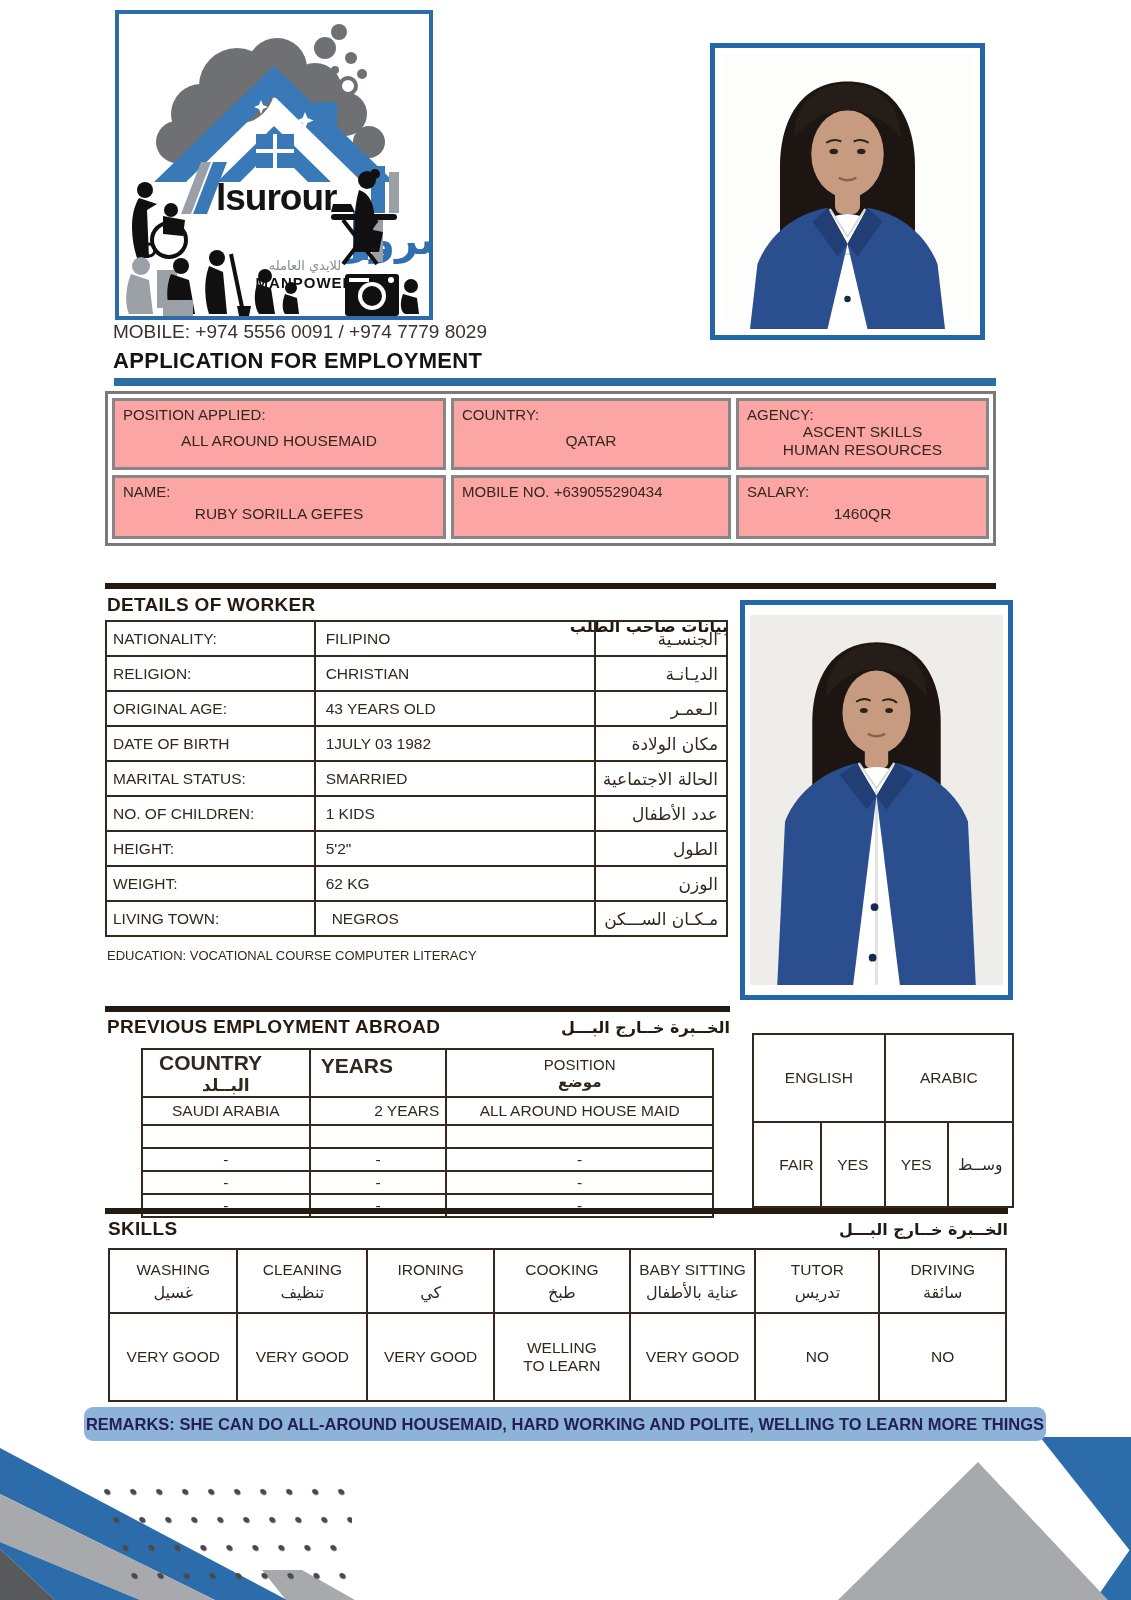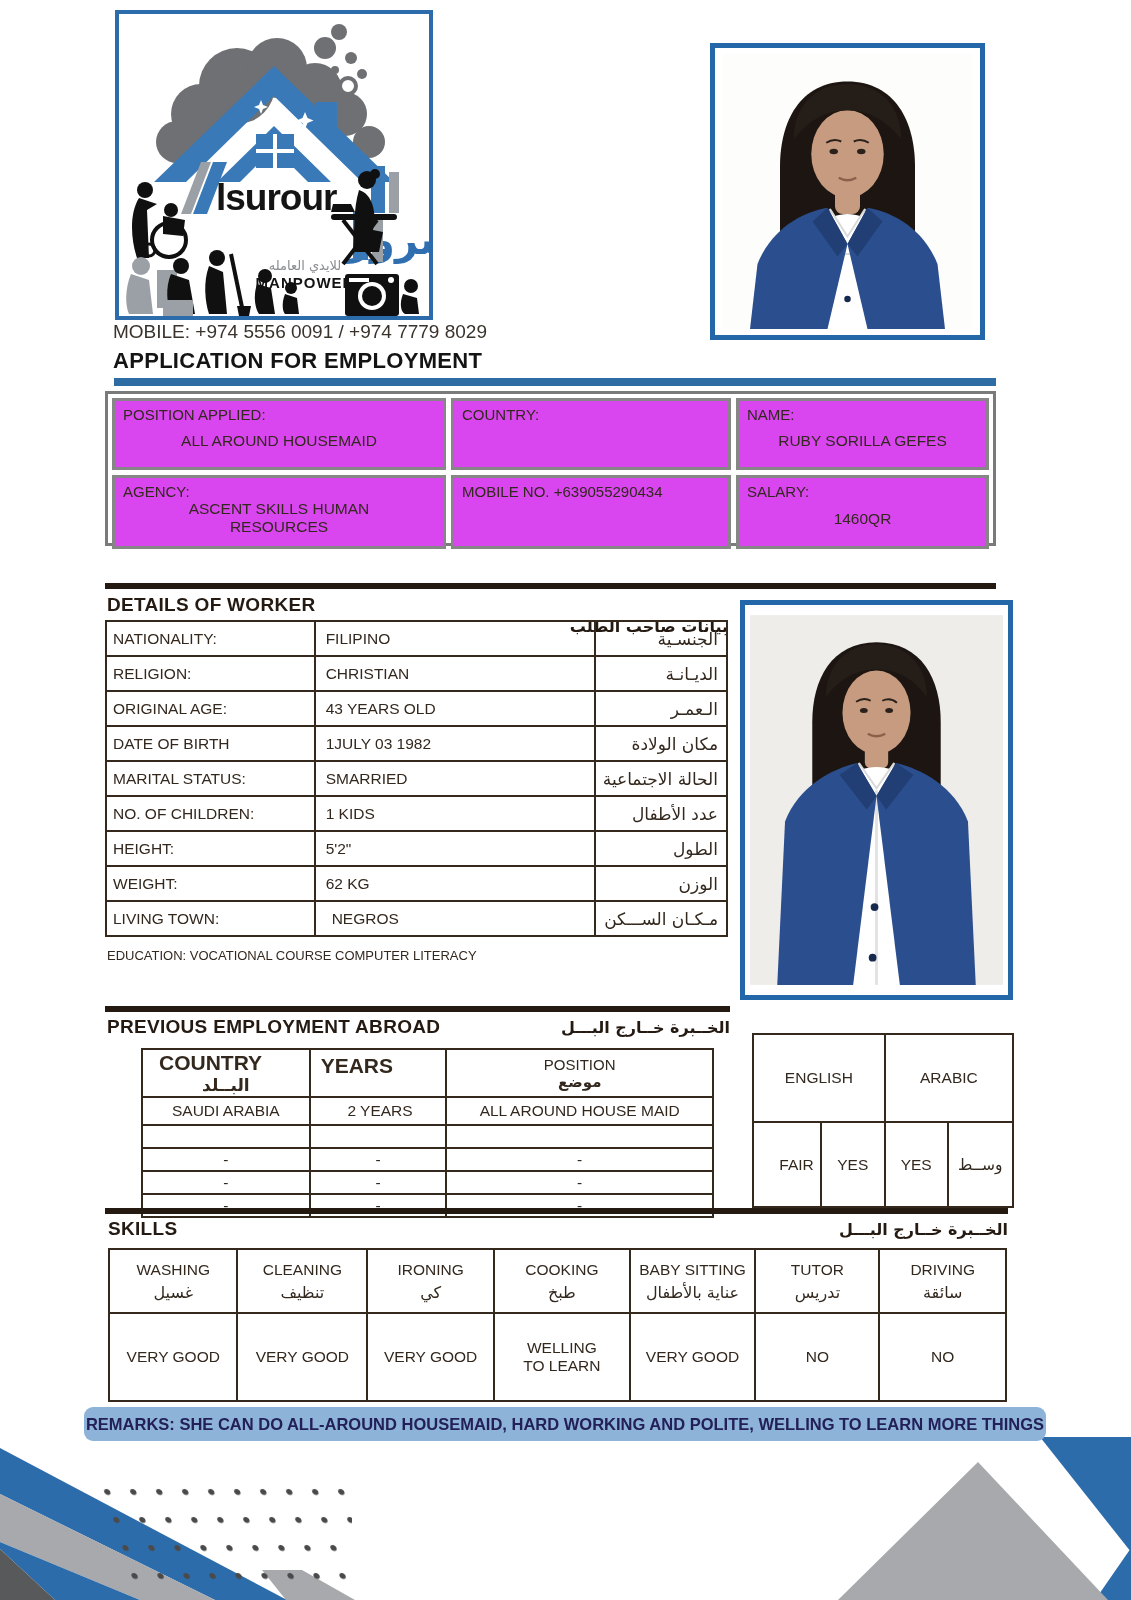--- a/index.html
+++ b/index.html
@@ -14,21 +14,21 @@
   .photo1-frame svg,.photo2-frame svg{width:100%;height:100%;display:block;}
 
   
   .mobile-line{left:113px;top:321px;font-size:19px;color:#3a332c;white-space:nowrap;}
   .app-title{left:113px;top:348px;font-size:22px;font-weight:bold;color:#141414;letter-spacing:.3px;}
   .blue-bar{left:114px;top:378px;width:882px;height:8px;background:#2e6da4;}
 
   
   .app-table{left:105px;top:391px;width:891px;height:155px;border:3px solid #7a7a7a;box-sizing:border-box;padding:4px;}
   .app-grid{display:grid;grid-template-columns:334px 280px 1fr;grid-template-rows:72px 1fr;gap:5px;height:100%;}
-  .app-cell{border:3px solid #868686;box-sizing:border-box;display:flex;flex-direction:column;background:#d946ef;}
+  .app-cell{border:3px solid #868686;box-sizing:border-box;display:flex;flex-direction:column;background:#fca5a5;}
   .app-label{font-size:15px;padding:5px 0 0 8px;}
   .app-value{flex:1;display:flex;align-items:center;justify-content:center;text-align:center;font-size:15.5px;padding:0 14px 8px 14px;}
 
   
   .sec-line{background:#241a12;height:6px;}
   .sec-title{font-size:19px;font-weight:bold;color:#241a12;letter-spacing:.3px;}
   .ar{font-family:"DejaVu Sans",sans-serif;direction:rtl;}
   .sec-ar{font-size:16px;font-weight:bold;color:#241a12;}
 
   
@@ -216,28 +216,29 @@
   <div class="abs blue-bar"></div>
 
   <div class="abs app-table">
     <div class="app-grid">
       <div class="app-cell">
         <div class="app-label">POSITION APPLIED:</div>
         <div class="app-value">ALL AROUND HOUSEMAID</div>
       </div>
       <div class="app-cell">
         <div class="app-label">COUNTRY:</div>
+        <div class="app-value">QATAR</div>
+      </div>
+      <div class="app-cell">
+        <div class="app-label">AGENCY:</div>
+        <div class="app-value" style="padding:0 40px 10px 40px;">ASCENT SKILLS HUMAN RESOURCES</div>
       </div>
       <div class="app-cell">
         <div class="app-label">NAME:</div>
         <div class="app-value">RUBY  SORILLA GEFES</div>
-      </div>
-      <div class="app-cell">
-        <div class="app-label">AGENCY:</div>
-        <div class="app-value" style="padding:0 40px 10px 40px;">ASCENT SKILLS HUMAN RESOURCES</div>
       </div>
       <div class="app-cell">
         <div class="app-label">MOBILE NO. +639055290434</div>
         <div class="app-value"></div>
       </div>
       <div class="app-cell">
         <div class="app-label">SALARY:</div>
         <div class="app-value">1460QR</div>
       </div>
     </div>
@@ -334,21 +335,21 @@
           <div class="hsub ar" style="text-align:center;">البــلد</div>
         </td>
         <td class="e2 hc" style="vertical-align:top;padding-top:4px;">YEARS</td>
         <td class="e3">
           <div class="hp">POSITION</div>
           <div class="hp ar" style="font-weight:bold;">موضع</div>
         </td>
       </tr>
       <tr class="emp-r1">
         <td>SAUDI ARABIA</td>
-        <td style="text-align:center;padding-left:10px;">2 YEARS</td>
+        <td style="text-align:right;padding-left:10px;">2 YEARS</td>
         <td>ALL AROUND HOUSE MAID</td>
       </tr>
       <tr class="emp-r">
         <td></td>
         <td></td>
         <td></td>
       </tr>
       <tr class="emp-r">
         <td>-</td>
         <td>-</td>

